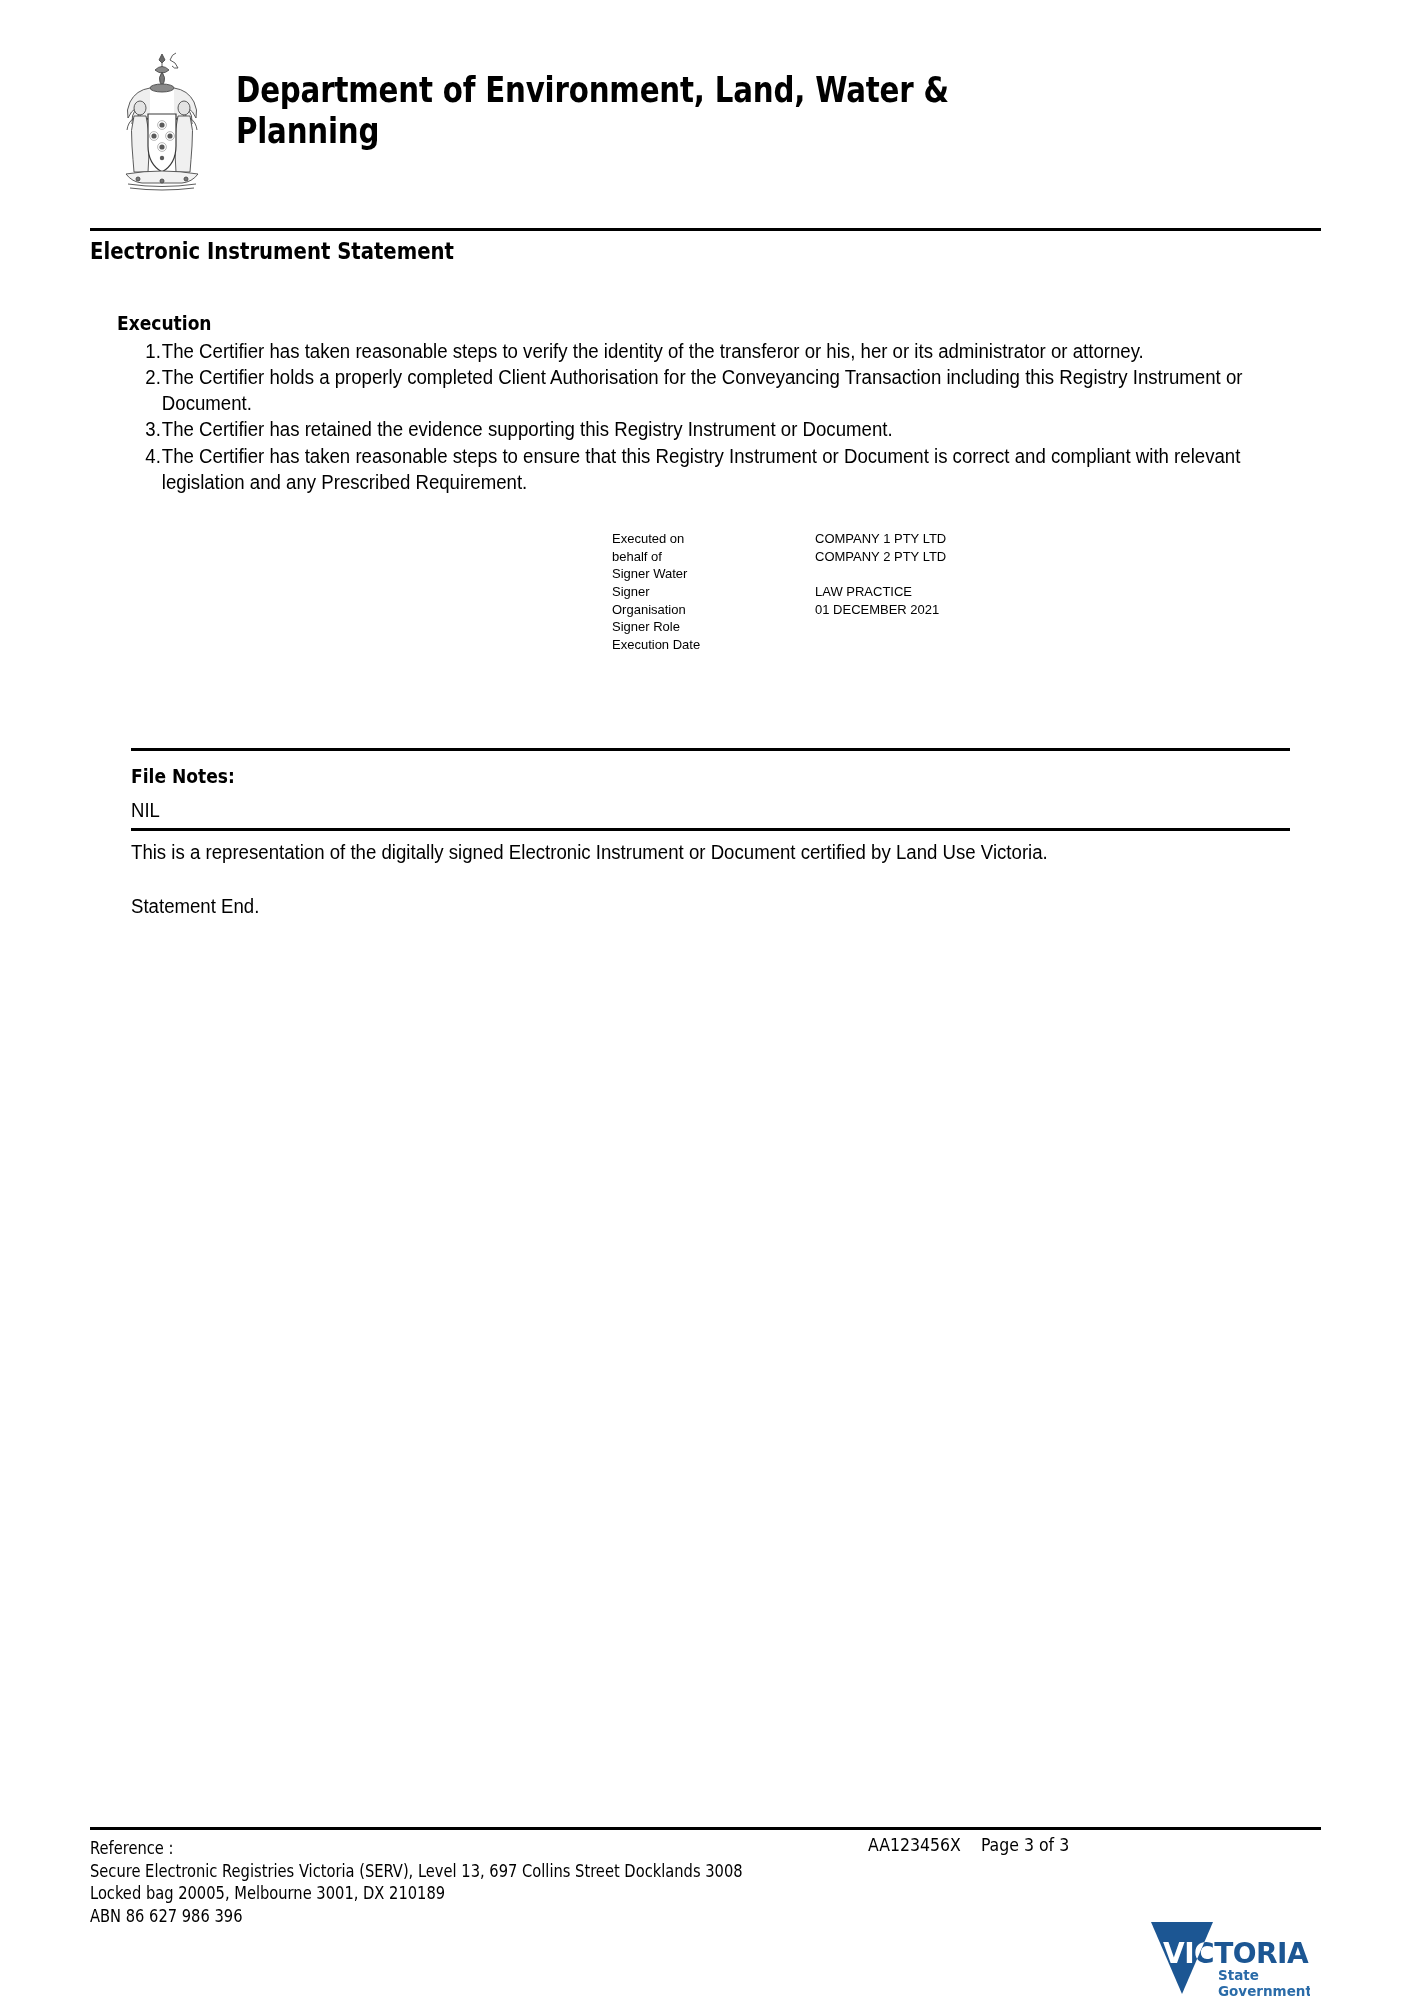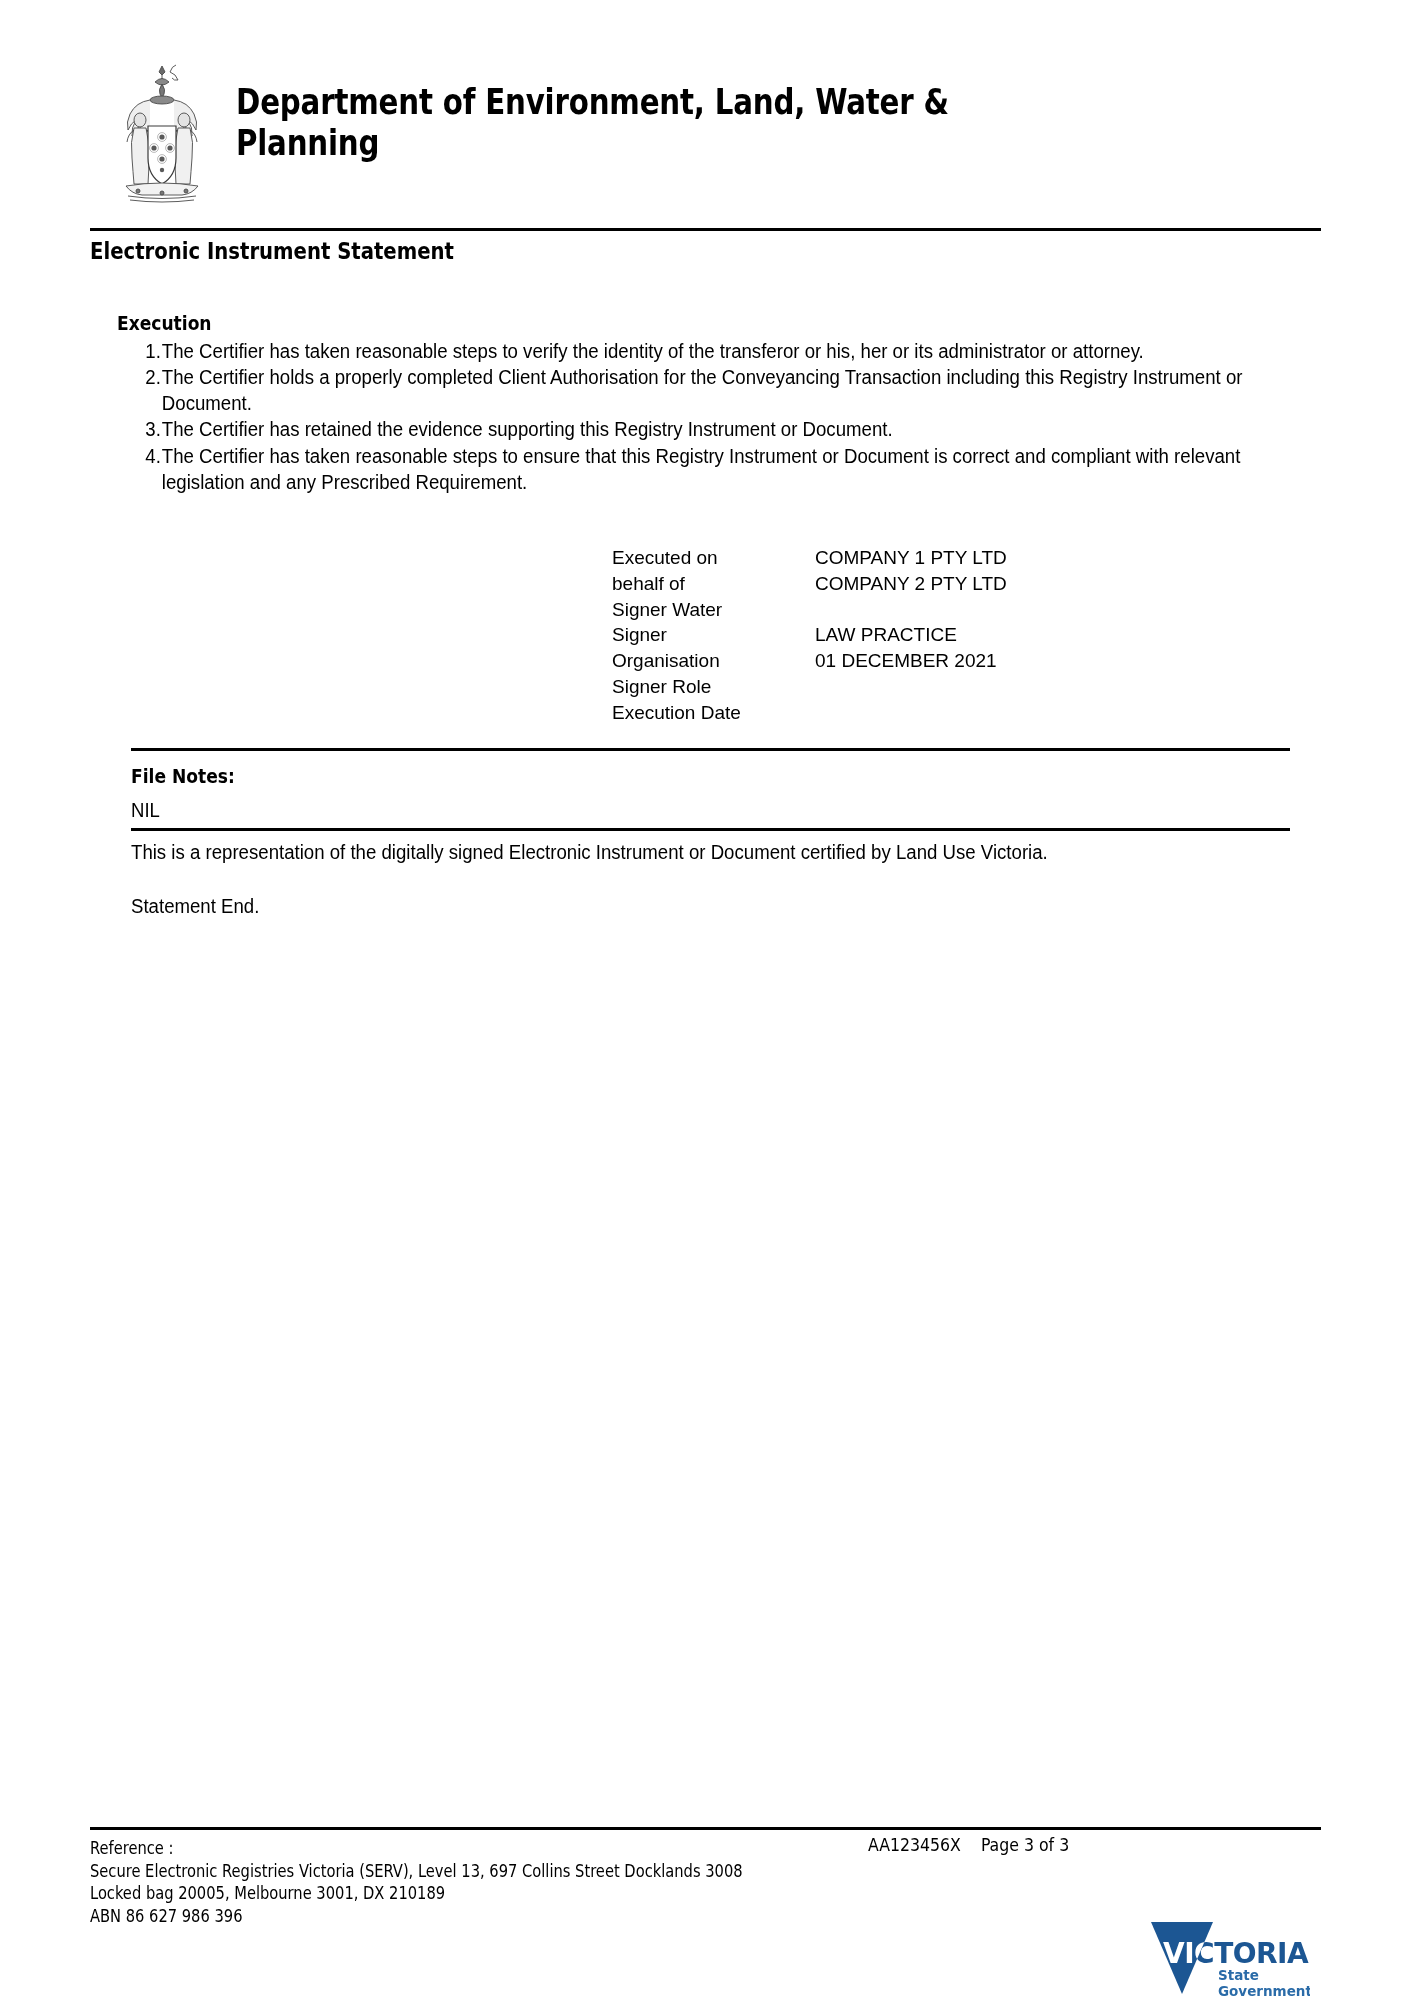--- a/index.html
+++ b/index.html
@@ -18,21 +18,21 @@
     height: 2000px;
     margin: 0 auto;
     background: #ffffff;
     overflow: hidden;
   }
 
   
   .masthead {
     position: absolute;
     left: 90px;
-    top: 60px;
+    top: 48px;
     width: 1230px;
     display: flex;
     align-items: flex-start;
     gap: 20px;
   }
   .crest {
     width: 108px;
     height: 150px;
     flex: 0 0 auto;
     margin-left: 18px;
@@ -113,23 +113,22 @@
     flex: 1 1 auto;
     padding-left: 0px;
   }
 
   
   .signer-table {
     position: absolute;
     left: 612px;
     top: 530px;
     display: flex;
-    font-size: 19px;
+    font-size: 13px;
     line-height: 1.36;
-    margin-top: 15px;
   }
   .signer-labels { width: 203px; }
   .signer-values { width: 460px; }
   .signer-labels div,
   .signer-values div { white-space: pre; }
   .signer-values .blank { visibility: hidden; }
 
   
   .file-notes-heading {
     position: absolute;

